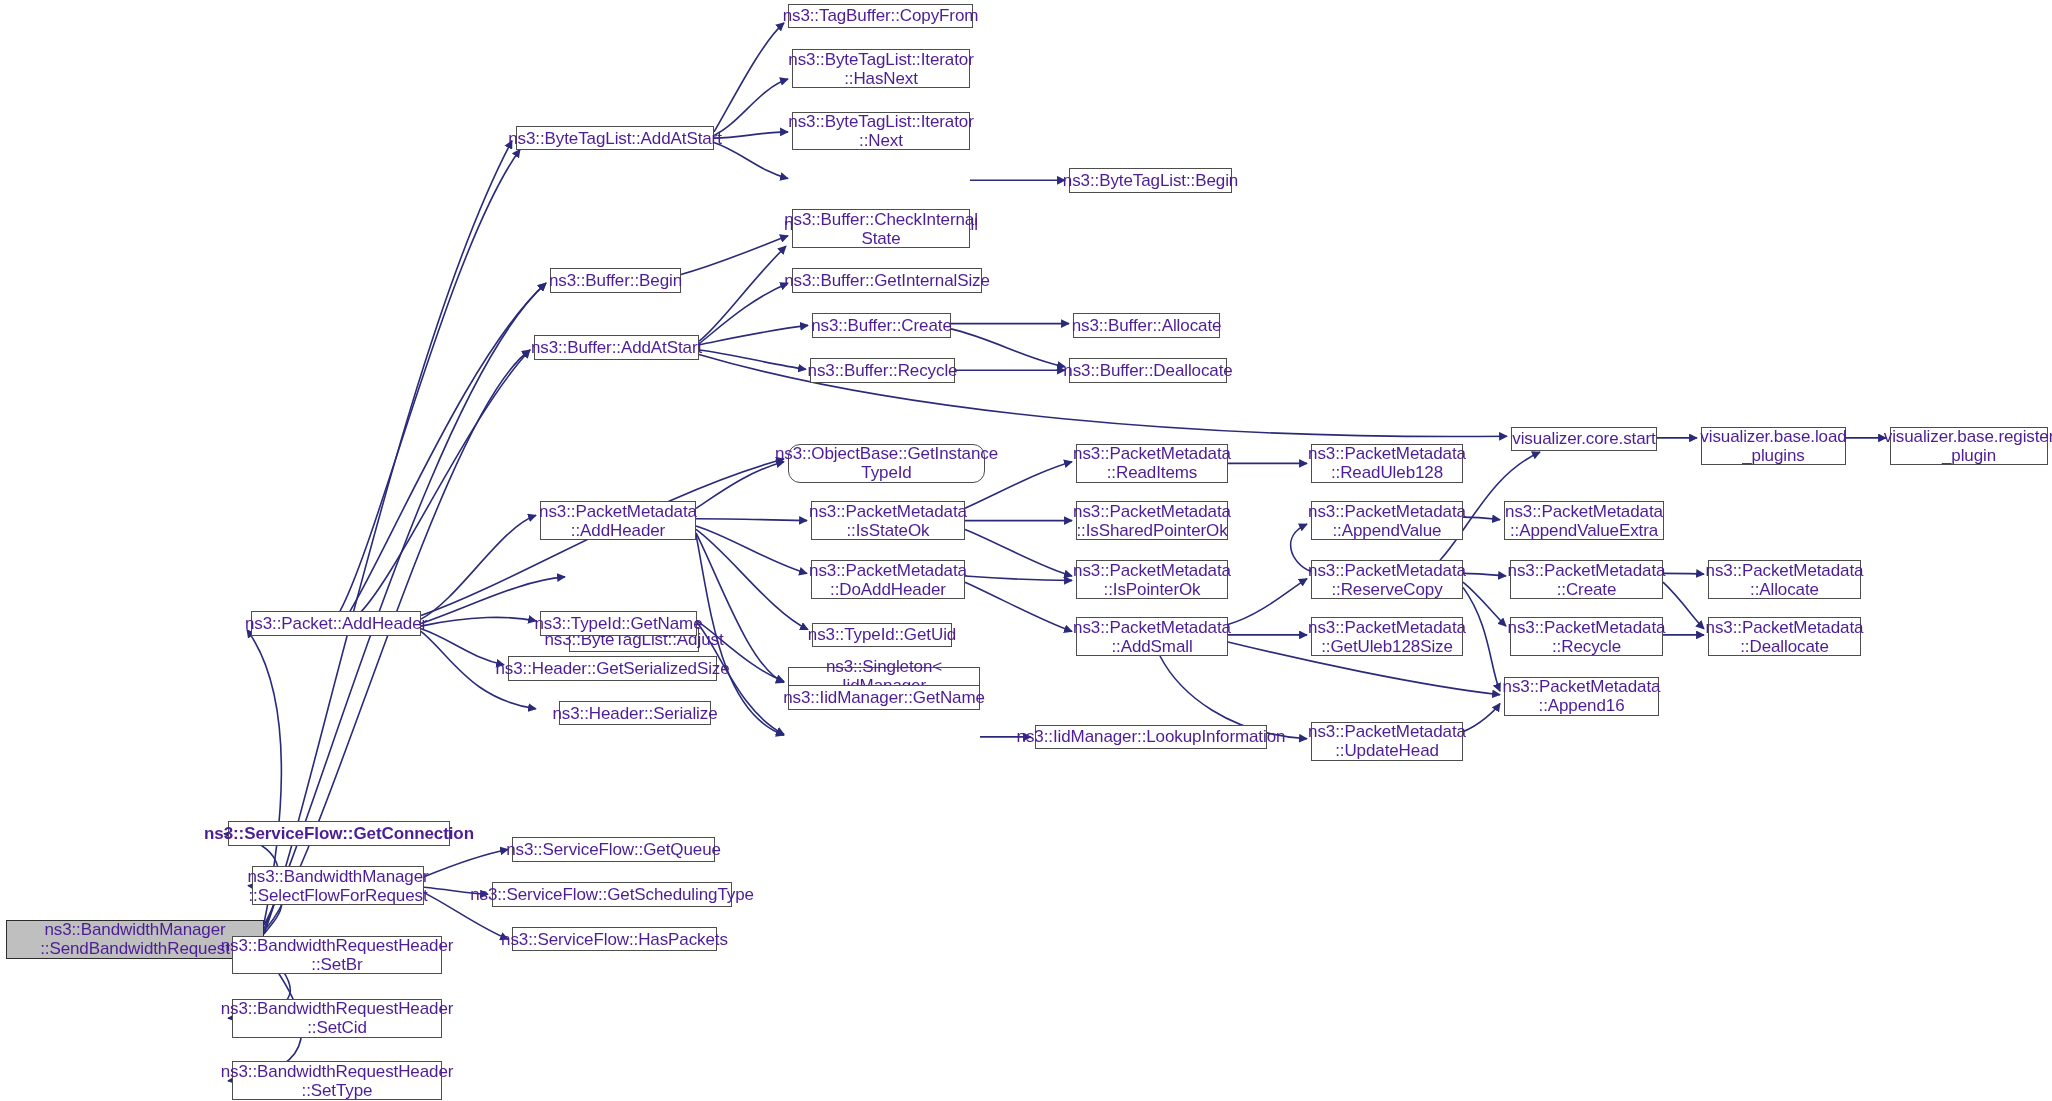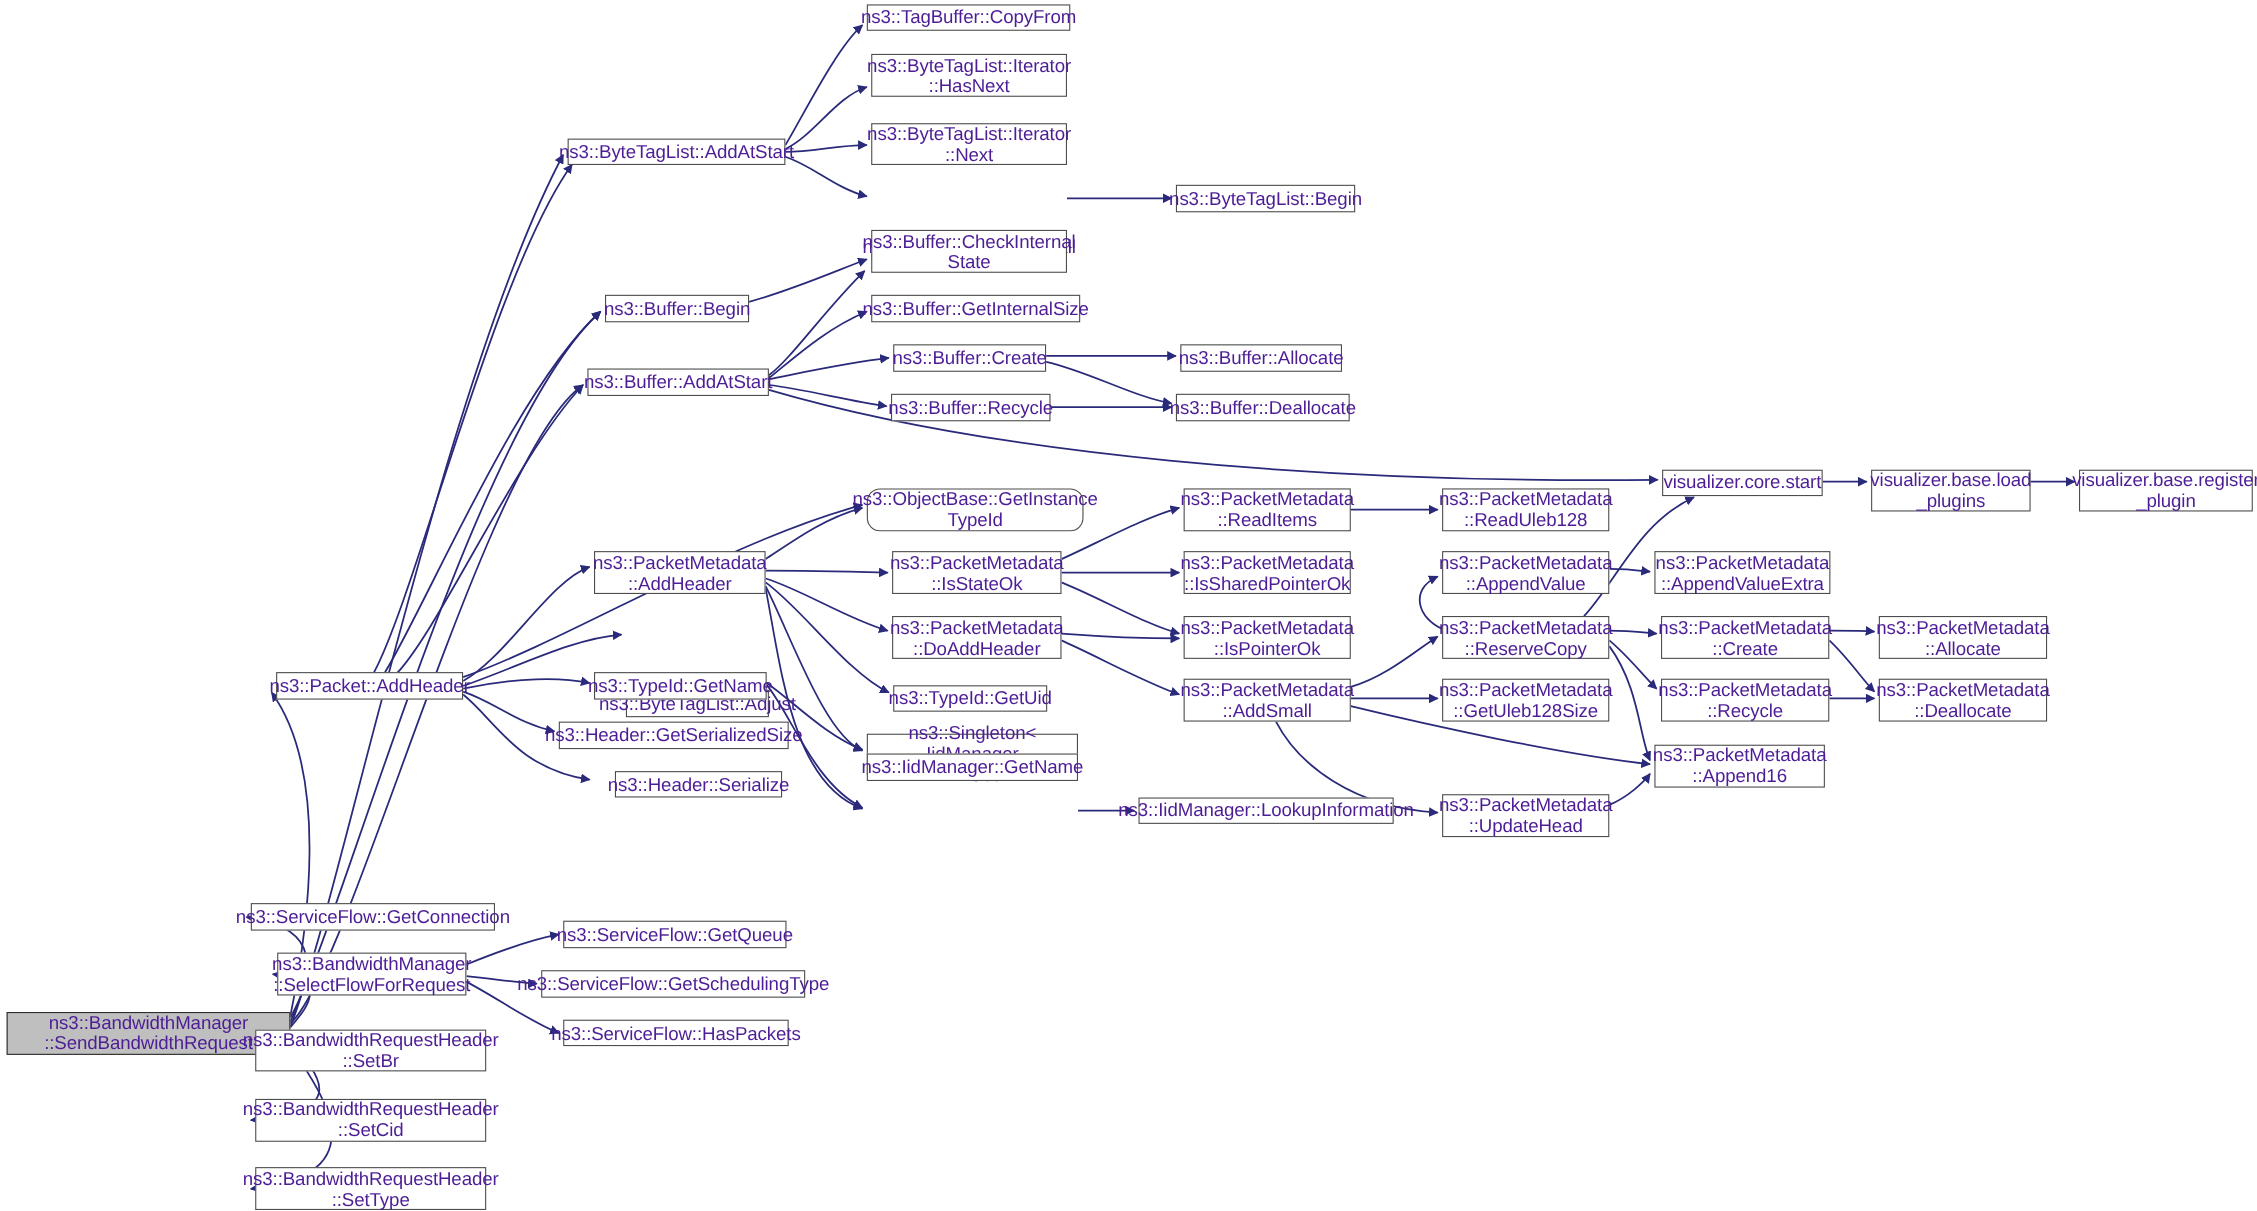--- a/index.html
+++ b/index.html
@@ -107,21 +107,21 @@
         <path d="M 1663.0 573.4 C 1680.0 573.4 1695.0 573.4 1704.0 574.2" marker-end="url(#arrow)"></path>
         <path d="M 1663.0 582.2 C 1680.0 598.0 1695.0 620.0 1704.0 628.8" marker-end="url(#arrow)"></path>
         <path d="M 1663.0 634.9 C 1680.0 634.9 1695.0 634.9 1704.0 634.9" marker-end="url(#arrow)"></path>
         <path d="M 1657.0 437.9 L 1697.0 437.9" marker-end="url(#arrow)"></path>
         <path d="M 1846.0 437.9 L 1886.0 437.9" marker-end="url(#arrow)"></path>
       </g>
   </svg>
   <div id="node-layer">
       <div class="node root" style="left: 6px; top: 919.845px; width: 258px; height: 38.6933px;">ns3::BandwidthManager
 ::SendBandwidthRequest</div>
-      <div class="node" style="left: 228px; top: 821.353px; width: 222px; height: 24.623px;">ns3::ServiceFlow::GetConnection</div>
+      <div class="node" style="left: 228px; top: 821.353px; width: 222px; height: 24.623px; font-weight: bold;">ns3::ServiceFlow::GetConnection</div>
       <div class="node" style="left: 252px; top: 866.202px; width: 172px; height: 38.6933px;">ns3::BandwidthManager
 ::SelectFlowForRequest</div>
       <div class="node" style="left: 232px; top: 935.674px; width: 210px; height: 38.6933px;">ns3::BandwidthRequestHeader
 ::SetBr</div>
       <div class="node" style="left: 232px; top: 998.99px; width: 210px; height: 38.6933px;">ns3::BandwidthRequestHeader
 ::SetCid</div>
       <div class="node" style="left: 232px; top: 1061.43px; width: 210px; height: 38.6933px;">ns3::BandwidthRequestHeader
 ::SetType</div>
       <div class="node" style="left: 512px; top: 837.182px; width: 203px; height: 24.623px;">ns3::ServiceFlow::GetQueue</div>
       <div class="node" style="left: 492px; top: 882.031px; width: 240px; height: 24.623px;">ns3::ServiceFlow::GetSchedulingType</div>

